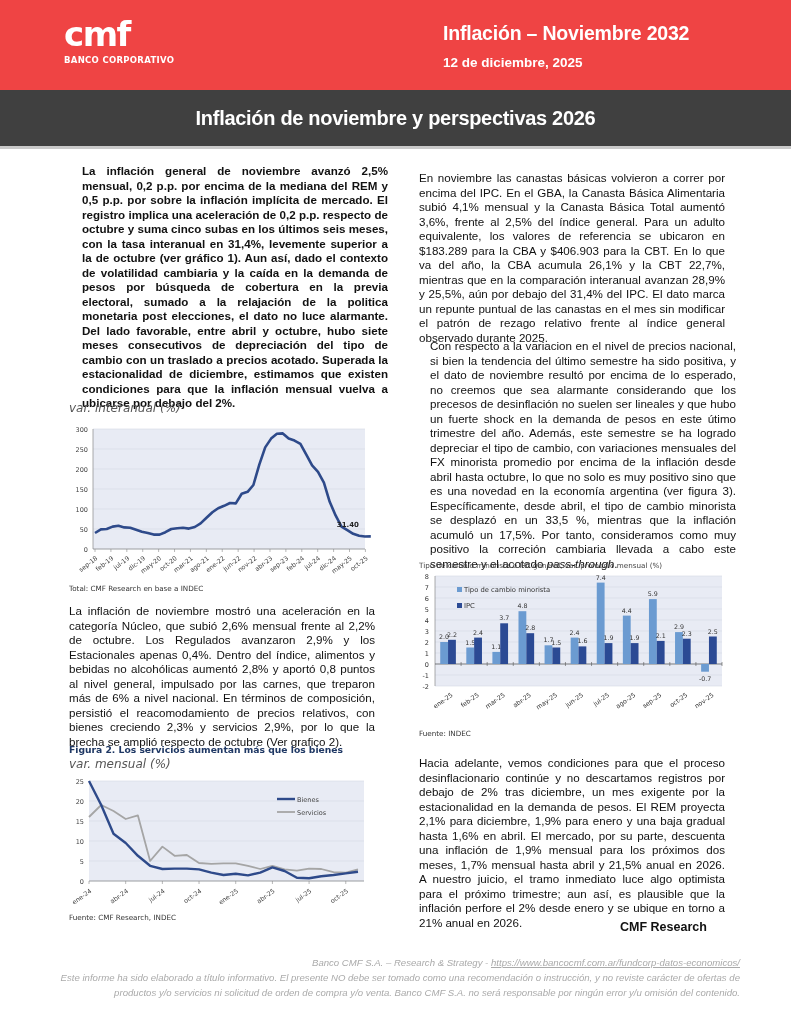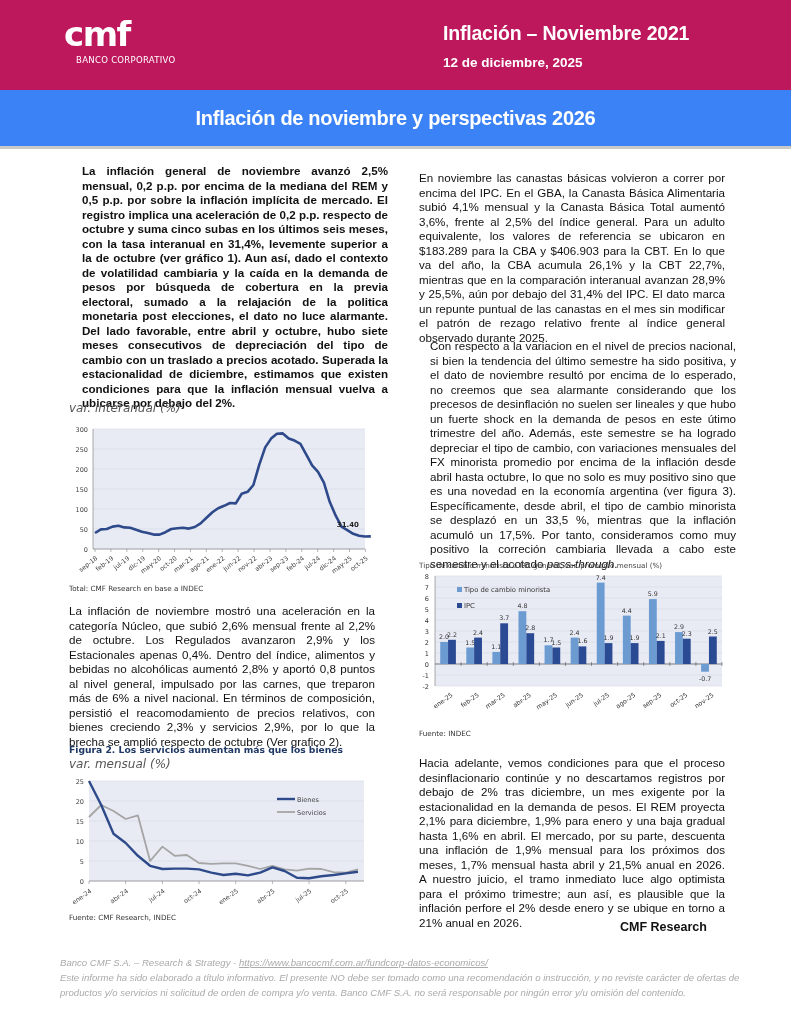--- a/index.html
+++ b/index.html
@@ -1,45 +1,45 @@
 <!DOCTYPE html>
 <html><head>
 <meta charset="utf-8">
 <style>
   * { box-sizing: border-box; margin: 0; padding: 0; }
   body { width: 791px; height: 1024px; background: #ffffff; font-family: "Liberation Sans", sans-serif; color: #111; overflow: hidden; position: relative; }
-  .header { position: absolute; left: 0; top: 0; width: 791px; height: 90px; background: #be185d; }
+  .header { position: absolute; left: 0; top: 0; width: 791px; height: 90px; background: #ef4444; }
   .logo { position: absolute; left: 64px; top: 17px; color: #fff; }
   .logo-mark { font-family: "DejaVu Sans", sans-serif; font-weight: bold; font-size: 34px; letter-spacing: -1.5px; line-height: 34px; }
-  .logo-sub { font-family: "DejaVu Sans", sans-serif; font-size: 8.5px; font-weight: normal; letter-spacing: 0.3px; margin-top: 4px; margin-left: 12px; }
+  .logo-sub { font-family: "DejaVu Sans", sans-serif; font-size: 8.5px; font-weight: bold; letter-spacing: 0.3px; margin-top: 4px; }
   .hdr-title { position: absolute; left: 443px; top: 22px; color: #fff; font-weight: bold; font-size: 19.5px; letter-spacing: -0.2px; }
   .hdr-date { position: absolute; left: 443px; top: 55px; color: #fff; font-weight: bold; font-size: 13.5px; }
-  .band { position: absolute; left: 0; top: 90px; width: 791px; height: 59px; background: #3b82f6; border-bottom: 3px solid #c9c9c9; }
+  .band { position: absolute; left: 0; top: 90px; width: 791px; height: 59px; background: #404040; border-bottom: 3px solid #c9c9c9; }
   .band-title { position: absolute; left: 0; right: 0; top: 17px; text-align: center; color: #fff; font-weight: bold; font-size: 20px; letter-spacing: -0.3px; }
   .col { position: absolute; width: 306px; }
   .p { font-size: 11.6px; line-height: 14.5px; text-align: justify; }
   .p.bold { font-weight: bold; }
   .fig-title { font-family: "DejaVu Sans", sans-serif; font-weight: bold; color: #1f3864; font-size: 9.2px; }
   .fig-sub { font-family: "DejaVu Sans", sans-serif; font-style: italic; color: #555; font-size: 12px; margin-top: 2px; }
   .fig-sub2 { font-family: "DejaVu Sans", sans-serif; color: #444; font-size: 7.2px; margin-top: 0; }
   .src { font-family: "DejaVu Sans", sans-serif; font-size: 7.2px; color: #333; }
   svg text { font-family: "DejaVu Sans", sans-serif; }
   .signature { position: absolute; left: 620px; top: 920px; font-weight: bold; font-size: 12.5px; }
-  .footer { position: absolute; left: 60px; width: 680px; top: 955px; text-align: left; font-style: italic; color: #aaa; font-size: 9.6px; line-height: 15px; }
+  .footer { position: absolute; left: 60px; width: 680px; top: 955px; text-align: right; font-style: italic; color: #aaa; font-size: 9.6px; line-height: 15px; }
   .footer a { color: #aaa; text-decoration: underline; }
 </style>
 </head>
 <body>
 
 <div class="header">
   <div class="logo">
     <div class="logo-mark">cmf</div>
     <div class="logo-sub">BANCO CORPORATIVO</div>
   </div>
-  <div class="hdr-title">Inflación – Noviembre 2021</div>
+  <div class="hdr-title">Inflación – Noviembre 2032</div>
   <div class="hdr-date">12 de diciembre, 2025</div>
 </div>
 
 <div class="band">
   <div class="band-title">Inflación de noviembre y perspectivas 2026</div>
 </div>
 
 <div class="col" style="left:69px; top:164px;margin-left:13px;">
   <p class="p bold">La inflación general de noviembre avanzó 2,5% mensual, 0,2 p.p. por encima de la mediana del REM y 0,5 p.p. por sobre la inflación implícita de mercado. El registro implica una aceleración de 0,2 p.p. respecto de octubre y suma cinco subas en los últimos seis meses, con la tasa interanual en 31,4%, levemente superior a la de octubre (ver gráfico 1). Aun así, dado el contexto de volatilidad cambiaria y la caída en la demanda de pesos por búsqueda de cobertura en la previa electoral, sumado a la relajación de la politica monetaria post elecciones, el dato no luce alarmante. Del lado favorable, entre abril y octubre, hubo siete meses consecutivos de depreciación del tipo de cambio con un traslado a precios acotado. Superada la estacionalidad de diciembre, estimamos que existen condiciones para que la inflación mensual vuelva a ubicarse por debajo del 2%.</p>
 </div>

